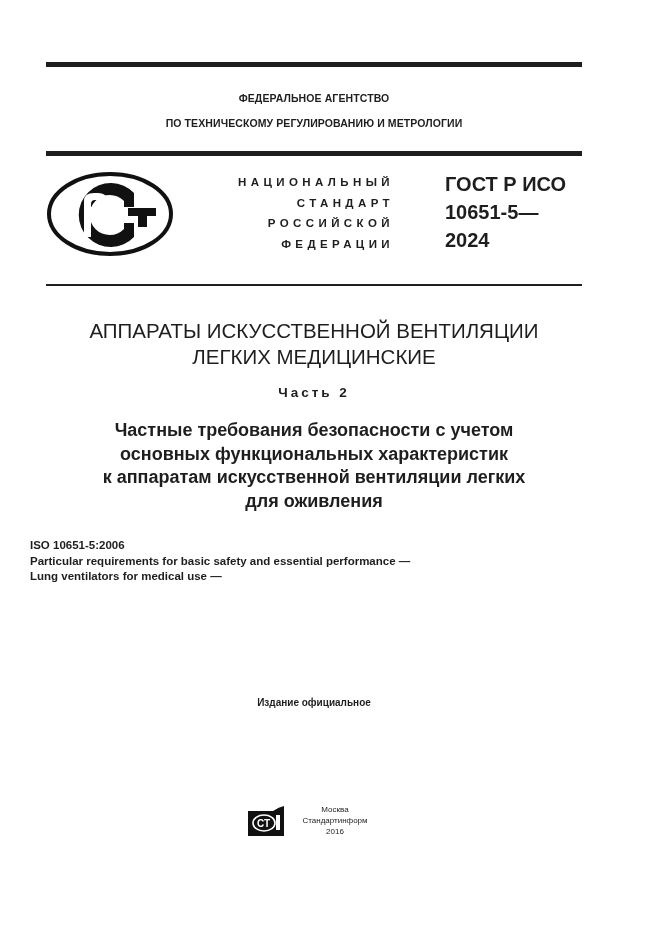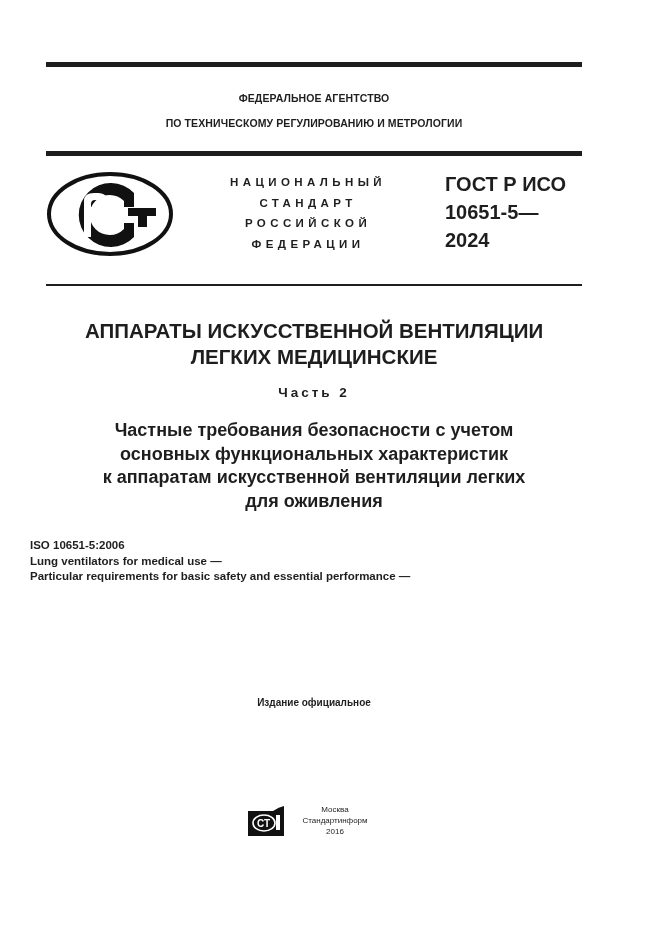--- a/index.html
+++ b/index.html
@@ -43,21 +43,21 @@
       top: 171px;
       width: 130px;
       height: 88px;
     }
 
     .national {
       position: absolute;
       left: 222px;
       top: 172px;
       width: 172px;
-      text-align: center;
+      text-align: right;
       font-weight: bold;
       font-size: 11.5px;
       letter-spacing: 4.4px;
       line-height: 20.5px;
     }
     .national div { white-space: nowrap; }
 
     .gost {
       position: absolute;
       left: 445px;
@@ -67,21 +67,21 @@
       line-height: 28px;
       white-space: nowrap;
     }
 
     .main-title {
       position: absolute;
       left: 30px;
       width: 568px;
       top: 318px;
       text-align: center;
-      font-weight: bold;
+      font-weight: normal;
       font-size: 20.5px;
       line-height: 26px;
     }
     .part {
       position: absolute;
       left: 30px;
       width: 568px;
       top: 385px;
       text-align: center;
       font-weight: bold;
@@ -184,22 +184,22 @@
 
 <div class="subtitle">
   <div>Частные требования безопасности с учетом</div>
   <div>основных функциональных характеристик</div>
   <div>к аппаратам искусственной вентиляции легких</div>
   <div>для оживления</div>
 </div>
 
 <div class="iso">
   <div>ISO 10651-5:2006</div>
+  <div>Particular requirements for basic safety and essential performance —</div>
   <div>Lung ventilators for medical use —</div>
-  <div>Particular requirements for basic safety and essential performance —</div>
 </div>
 
 <div class="edition">Издание официальное</div>
 
 <div class="publisher-logo">
   <svg width="38" height="32" viewBox="0 0 38 32" xmlns="http://www.w3.org/2000/svg">
     <path d="M1 6 L26 6 Q32 2 37 1 L37 31 L1 31 Z" fill="#111"></path>
     <ellipse cx="17" cy="18" rx="11" ry="8" fill="none" stroke="#fff" stroke-width="1.6"></ellipse>
     <text x="10" y="22" font-family="Liberation Sans, sans-serif" font-weight="bold" font-size="10" fill="#fff">СТ</text>
     <rect x="29" y="10" width="4" height="15" fill="#fff"></rect>

